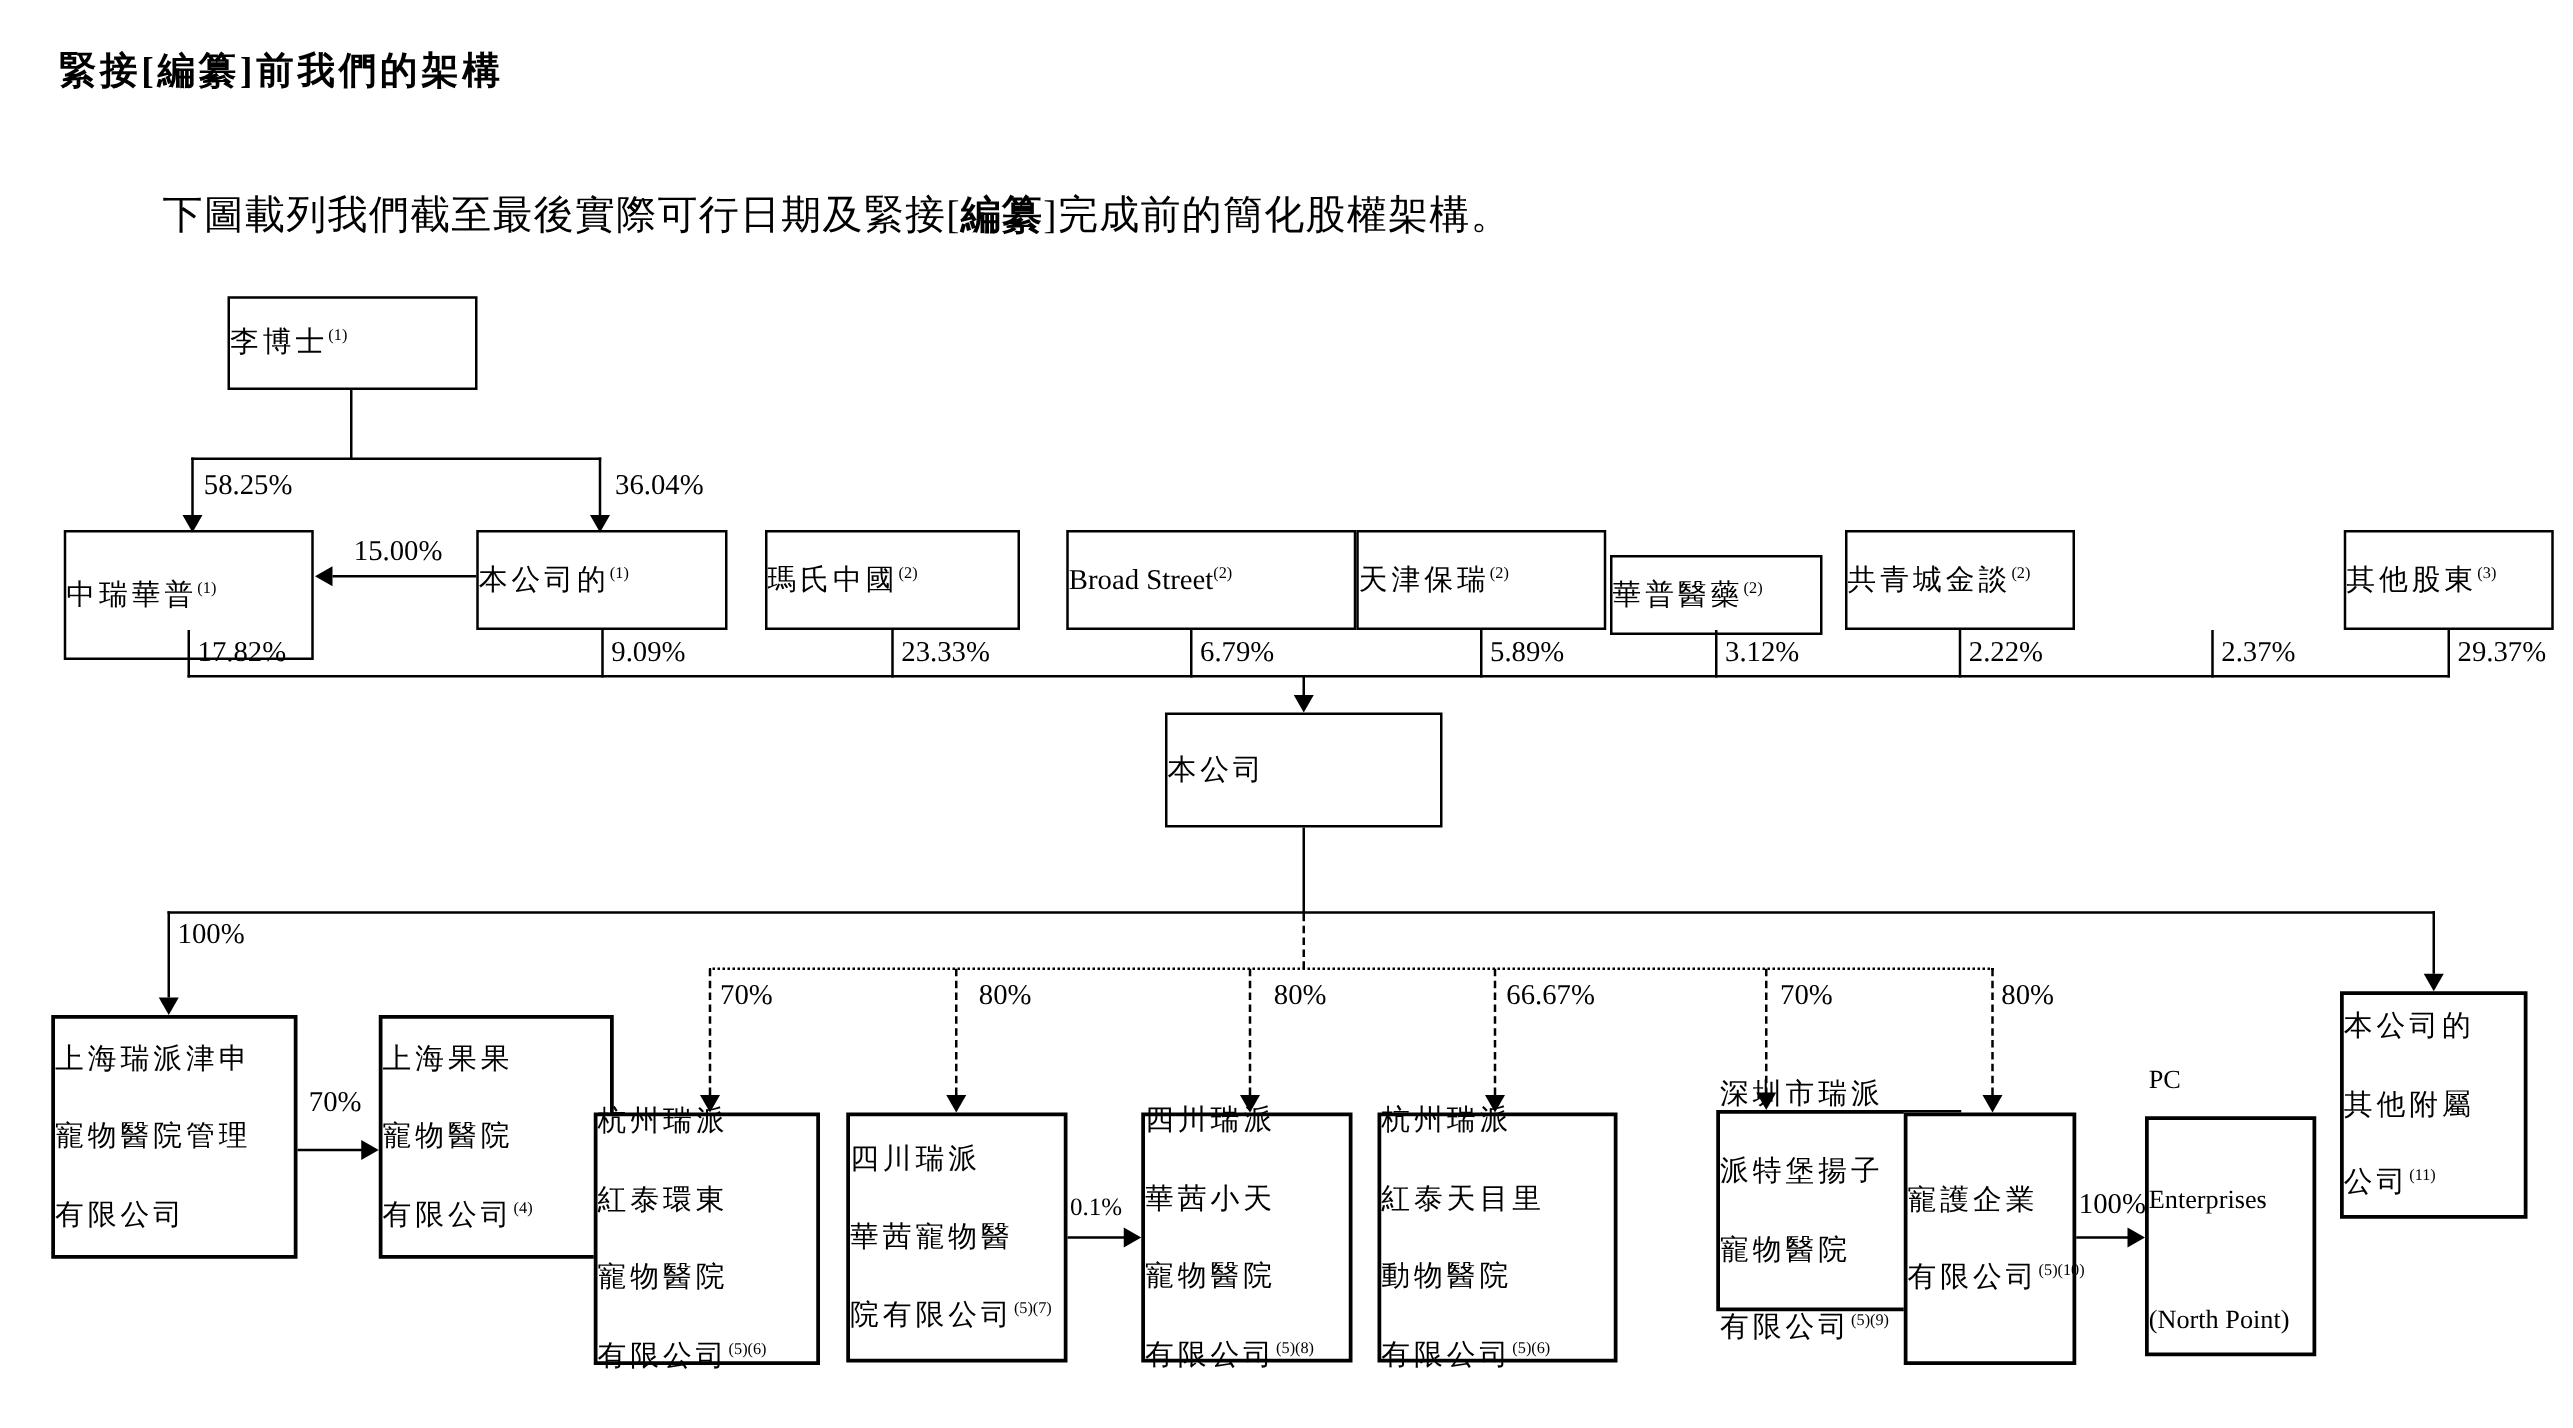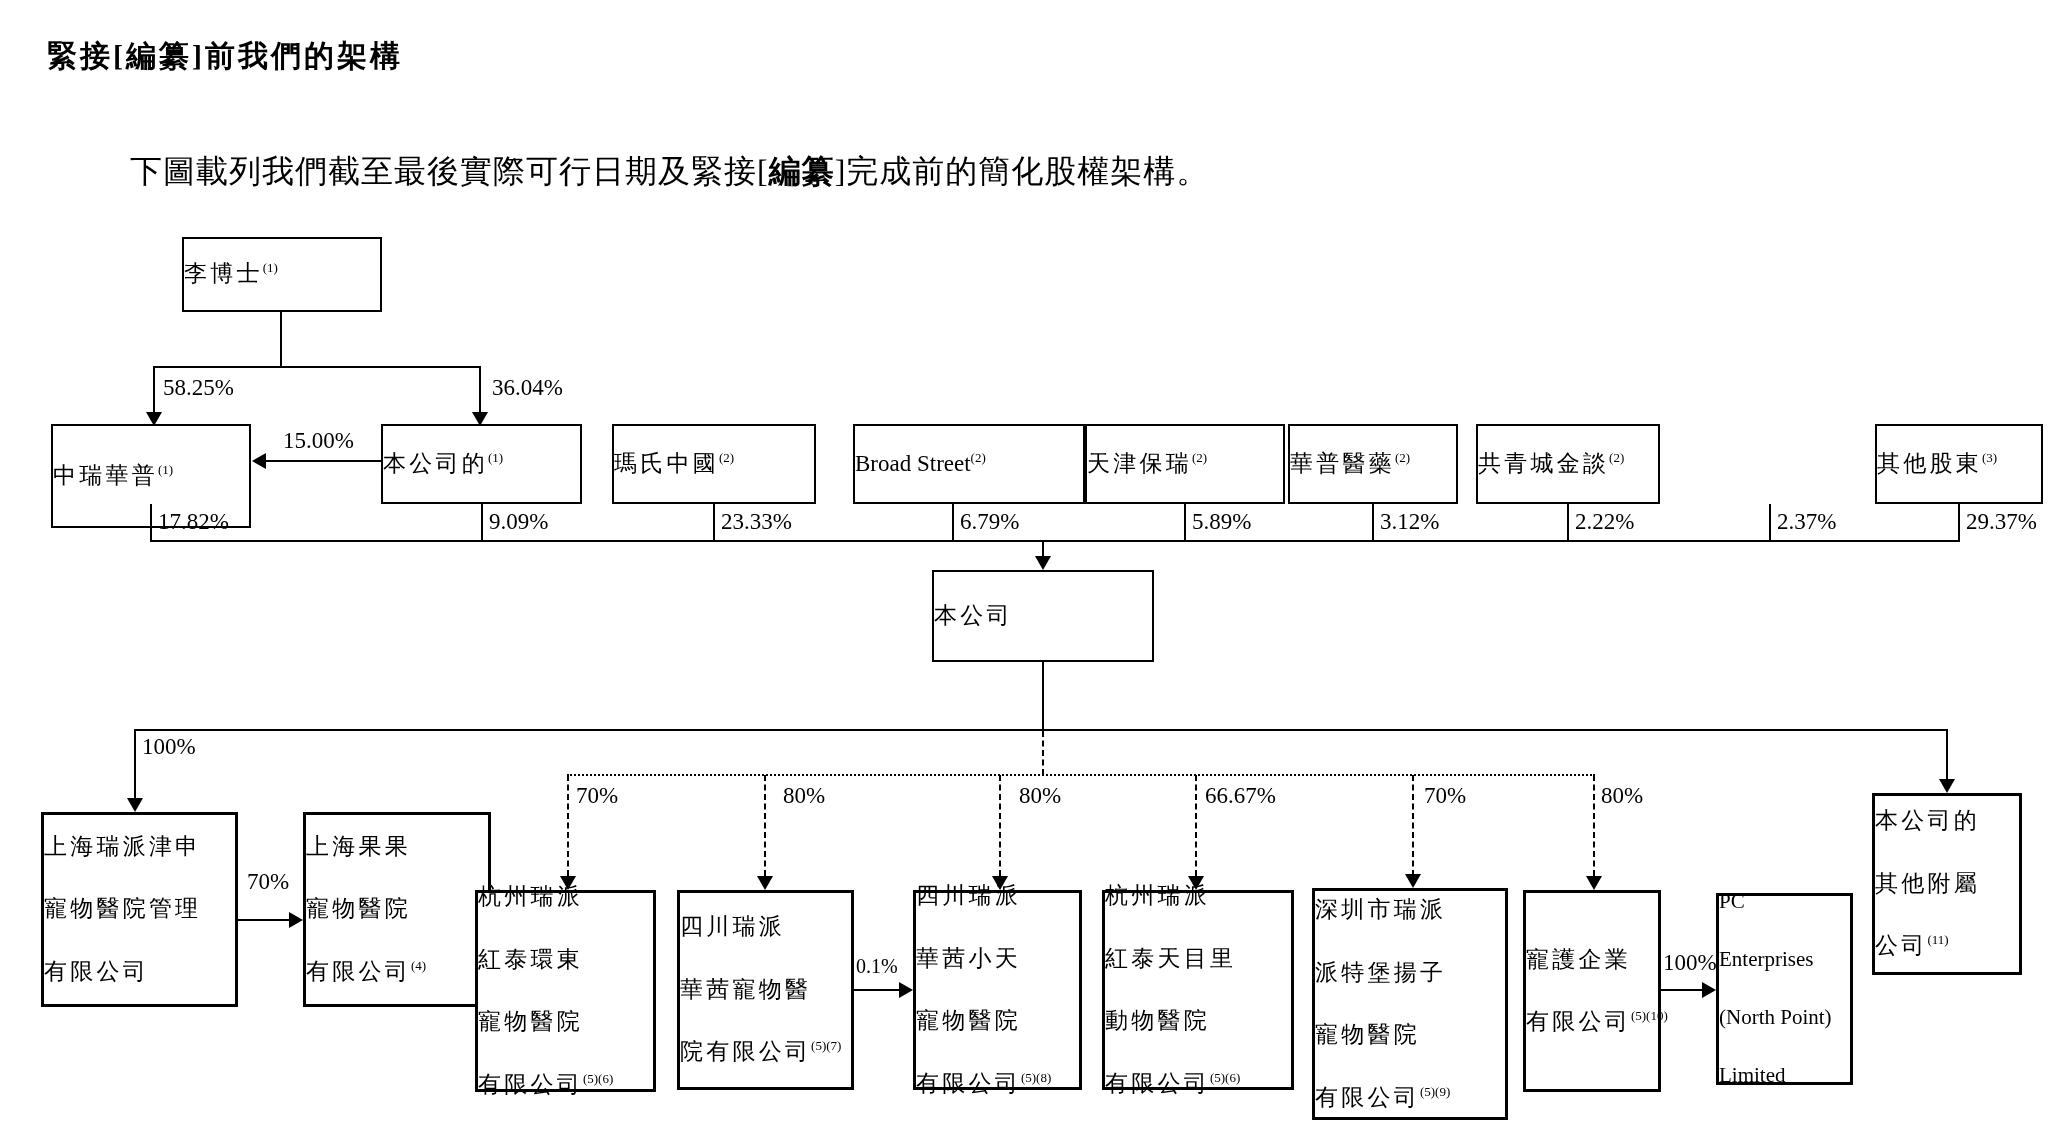--- a/index.html
+++ b/index.html
@@ -7,21 +7,21 @@
   .canvas{position:relative;width:2058px;height:1142px;background:#fff;overflow:hidden;}
   .title{position:absolute;left:47px;top:36px;font-size:30px;font-weight:bold;
     letter-spacing:3px;white-space:nowrap;}
   .intro{position:absolute;left:130px;top:150px;font-size:32px;letter-spacing:1px;white-space:nowrap;}
   .intro b{font-weight:bold;}
   .box{position:absolute;border:2px solid #000;background:#fff;box-sizing:border-box;
     display:flex;flex-direction:column;justify-content:center;align-items:flex-start;text-align:center;}
   .box.thick{border-width:3px;gap:28px;}
   .box .box-line{font-size:23px;letter-spacing:0.14em;line-height:1.5;white-space:nowrap;}
   .box.latin .box-line{letter-spacing:0;}
-  .box.small .box-line{font-size:21px;line-height:1.42;}
+  .box.small .box-line{font-size:21px;line-height:1.42;margin-top:38px;}
   sup{font-size:13px;letter-spacing:0;line-height:0;vertical-align:super;}
   .hline{position:absolute;height:2px;background:#000;}
   .vline{position:absolute;width:2px;background:#000;}
   .vdash{position:absolute;width:0;border-left:2px dashed #000;}
   .hdot{position:absolute;height:0;border-top:2px dotted #000;}
   .arr{position:absolute;width:0;height:0;}
   .arr.down{border-left:8px solid transparent;border-right:8px solid transparent;border-top:14px solid #000;}
   .arr.left{border-top:8px solid transparent;border-bottom:8px solid transparent;border-right:14px solid #000;}
   .arr.right{border-top:8px solid transparent;border-bottom:8px solid transparent;border-left:14px solid #000;}
   .pct{position:absolute;font-size:23px;white-space:nowrap;}
@@ -46,21 +46,21 @@
     </div>
   <div class="box" style="left:612px;top:424px;width:204px;height:80px">
       <div class="box-line"><span>瑪氏中國</span><sup>(2)</sup></div>
     </div>
   <div class="box latin" style="left:853px;top:424px;width:232px;height:80px">
       <div class="box-line"><span>Broad Street</span><sup>(2)</sup></div>
     </div>
   <div class="box" style="left:1085px;top:424px;width:200px;height:80px">
       <div class="box-line"><span>天津保瑞</span><sup>(2)</sup></div>
     </div>
-  <div class="box" style="left:1288px;top:424px;width:170px;height:80px">
+  <div class="box" style="left:1288px;top:444px;width:170px;height:64px">
       <div class="box-line"><span>華普醫藥</span><sup>(2)</sup></div>
     </div>
   <div class="box" style="left:1476px;top:424px;width:184px;height:80px">
       <div class="box-line"><span>共青城金談</span><sup>(2)</sup></div>
     </div>
   <div class="box" style="left:1875px;top:424px;width:168px;height:80px">
       <div class="box-line"><span>其他股東</span><sup>(3)</sup></div>
     </div>
   <div class="box" style="left:932px;top:570px;width:222px;height:92px">
       <div class="box-line"><span>本公司</span></div>
@@ -91,21 +91,21 @@
       <div class="box-line"><span>華茜小天</span></div>
       <div class="box-line"><span>寵物醫院</span></div>
       <div class="box-line"><span>有限公司</span><sup>(5)(8)</sup></div>
     </div>
   <div class="box thick" style="left:1102px;top:890px;width:192px;height:200px">
       <div class="box-line"><span>杭州瑞派</span></div>
       <div class="box-line"><span>紅泰天目里</span></div>
       <div class="box-line"><span>動物醫院</span></div>
       <div class="box-line"><span>有限公司</span><sup>(5)(6)</sup></div>
     </div>
-  <div class="box thick" style="left:1312px;top:888px;width:196px;height:232px">
+  <div class="box thick" style="left:1373px;top:888px;width:196px;height:161px">
       <div class="box-line"><span>深圳市瑞派</span></div>
       <div class="box-line"><span>派特堡揚子</span></div>
       <div class="box-line"><span>寵物醫院</span></div>
       <div class="box-line"><span>有限公司</span><sup>(5)(9)</sup></div>
     </div>
   <div class="box thick" style="left:1523px;top:890px;width:138px;height:202px">
       <div class="box-line"><span>寵護企業</span></div>
       <div class="box-line"><span>有限公司</span><sup>(5)(10)</sup></div>
     </div>
   <div class="box thick latin small" style="left:1716px;top:893px;width:137px;height:192px">

